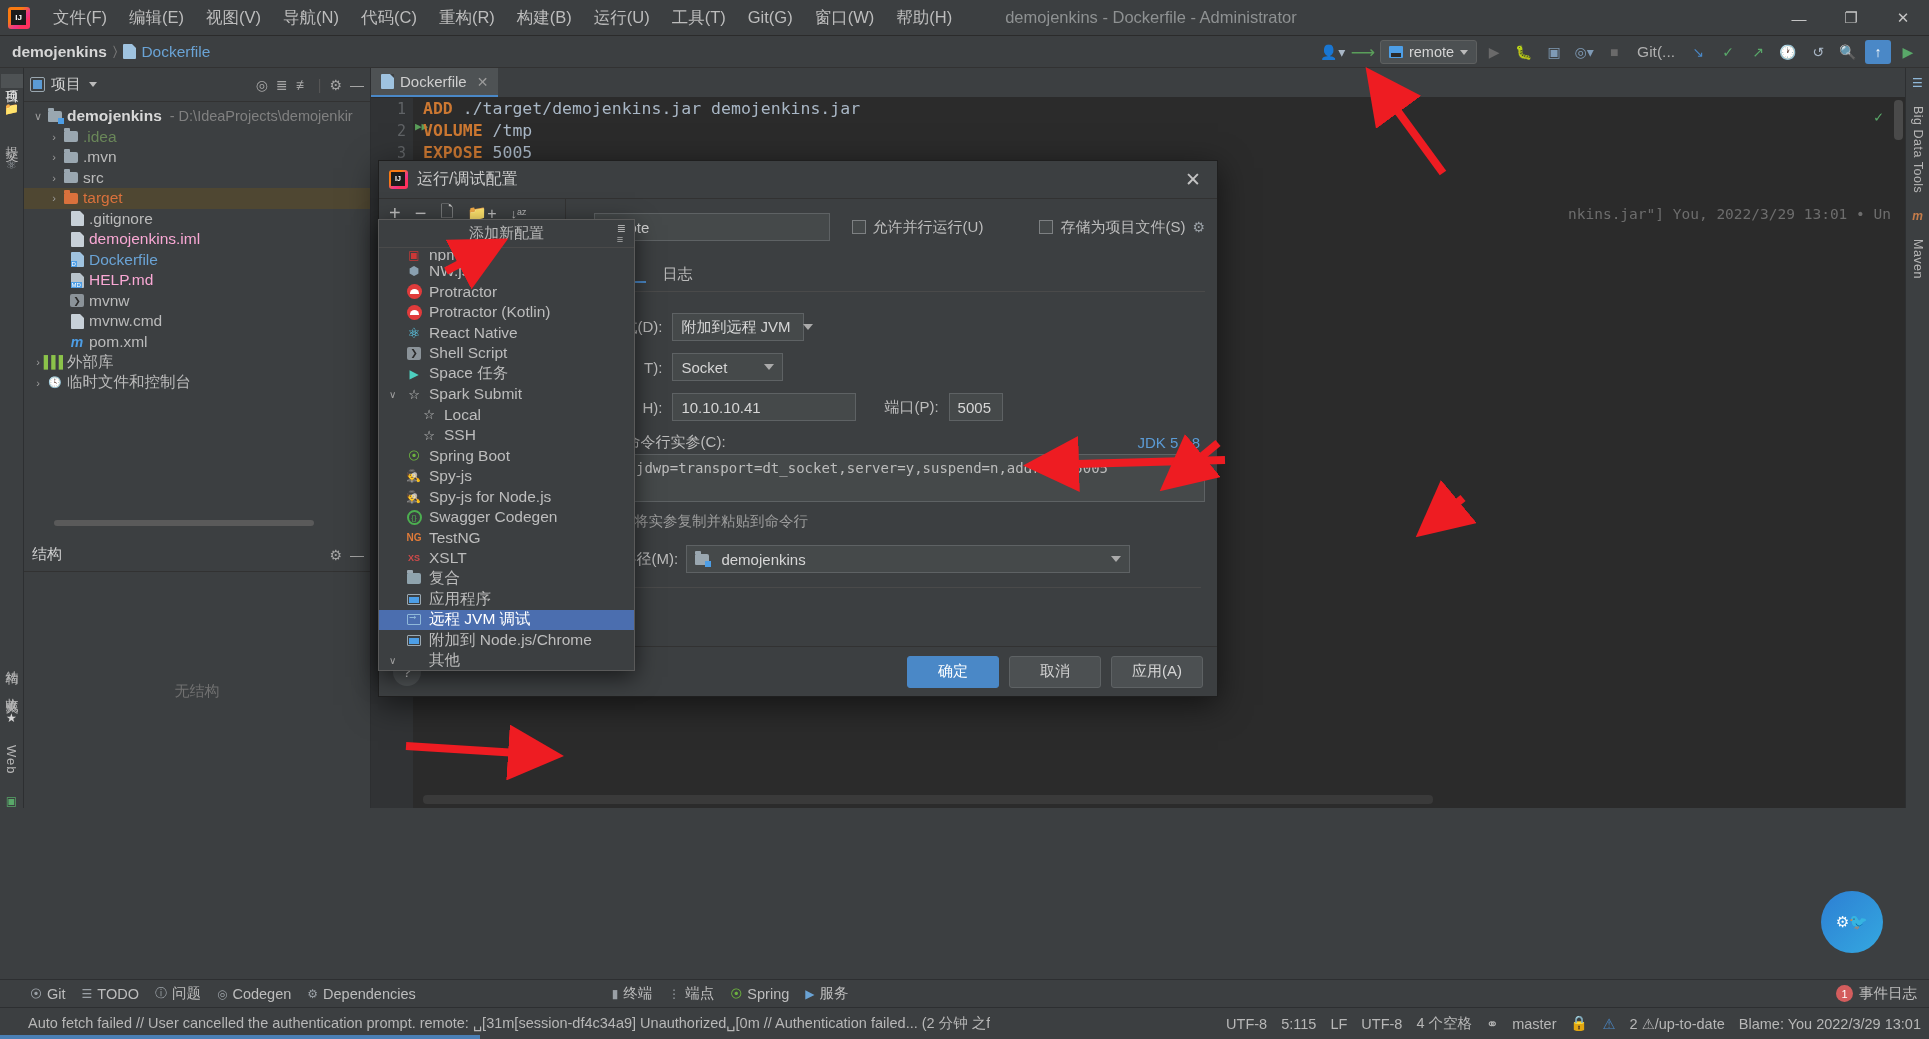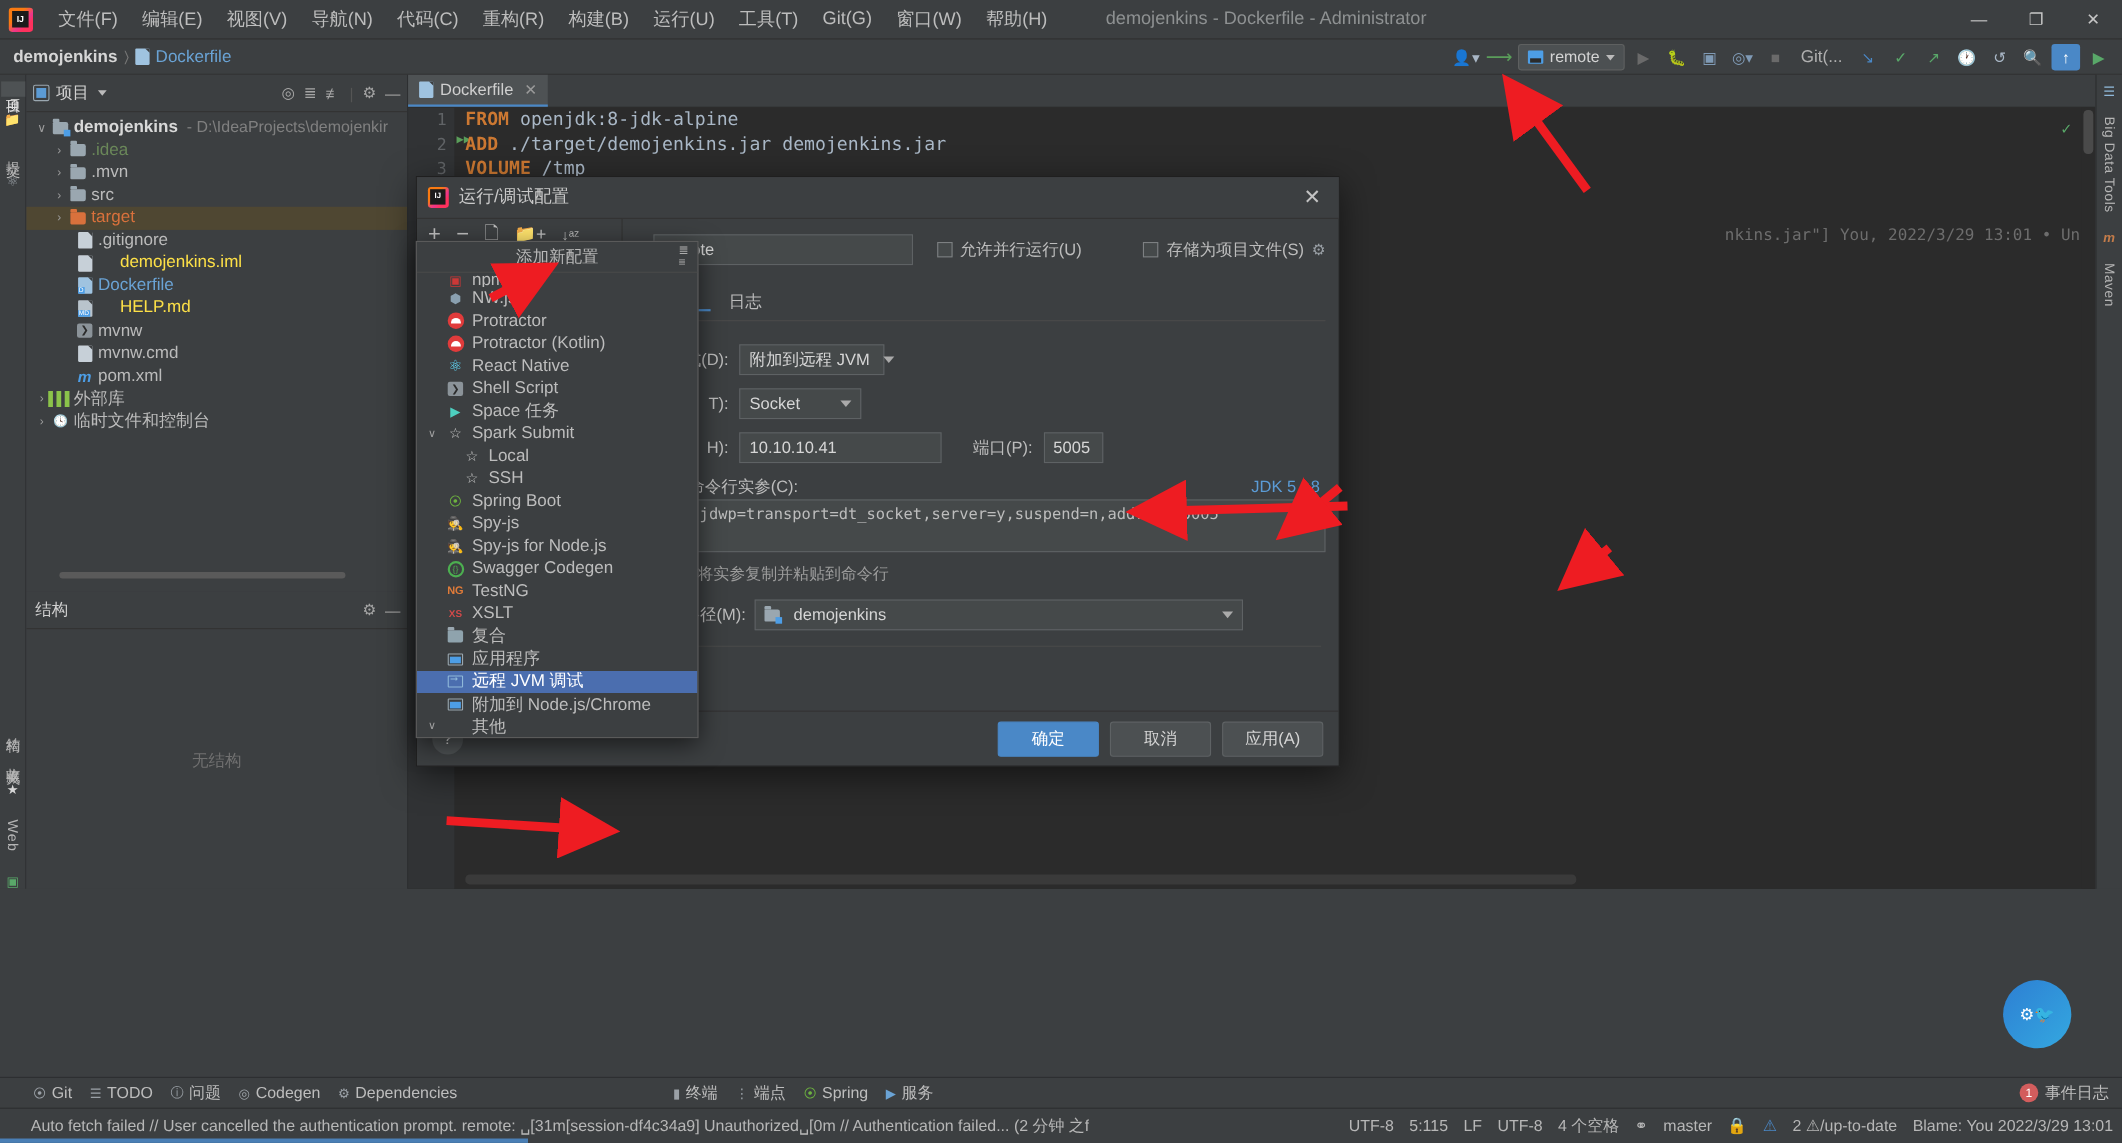--- a/index.html
+++ b/index.html
@@ -96,21 +96,21 @@
   .arrow { width:16px; text-align:center; color:#9d9d9d; font-size:11px; flex:0 0 16px;}
   .fico { width:18px; flex:0 0 18px; display:flex; align-items:center; justify-content:center; margin-right:3px;}
   .folder { width:14px;height:11px;background:#9aa7b0;border-radius:1px 2px 2px 1px; position:relative;}
   .folder::before{content:"";position:absolute;top:-3px;left:0;width:6px;height:3px;background:#9aa7b0;border-radius:1px 1px 0 0;}
   .folder.orange { background:#d9713c; }
   .folder.orange::before{ background:#d9713c; }
   .folder.mod::after{content:"";position:absolute;right:-2px;bottom:-2px;width:6px;height:6px;background:#4d9ee6;}
   .lbl { color:#bbbbbb; }
   .lbl.bold { font-weight:bold; color:#d8d8d8; }
   .lbl.green { color:#6a8759; }
-  .lbl.olive { color:#fde047;margin-left:20px; }
+  .lbl.olive { color:#f9a8d4; }
   .lbl.blue { color:#6aa3d5; }
   .lbl.orange { color:#d9713c; }
   .path { color:#808080; font-size:14.5px; margin-left:8px; }
   .docico { width:13px;height:15px;background:#c7d0d8;border-radius:1px; position:relative;}
   .docico::after{content:"";position:absolute;right:0;top:0;border-top:4px solid #3c3f41;border-left:4px solid transparent;}
   .docico.blue{background:#9fc3e0;}
   .docico.md{background:#b9c4cc;}
   .badge{position:absolute;left:0;bottom:0;font-size:6px;background:#4d9ee6;color:#fff;padding:0 1px;line-height:6px;}
   .mico{color:#4d9ee6;font-style:italic;font-weight:bold;font-size:14px;}
   .shico{width:14px;height:13px;background:#8b9399;border-radius:2px;color:#2b2b2b;font-size:9px;display:flex;align-items:center;justify-content:center;}
@@ -480,21 +480,20 @@
     <div class="code">
       <div class="gutter">
         <div class="gnum">1</div>
         <div class="gnum">2</div>
         <div class="gnum">3</div>
         <div class="gnum">4</div>
         <div class="gnum">5</div>
       </div>
       <div class="runmark" style="top:22px;">▶▶</div>
       <div class="codearea">
-        <div class="cline"><span class="kw">FROM</span><span class="txt"> openjdk:8-jdk-alpine</span></div>
         <div class="cline"><span class="kw">ADD</span><span class="txt"> ./target/demojenkins.jar demojenkins.jar</span></div>
         <div class="cline"><span class="kw">VOLUME</span><span class="txt"> /tmp</span></div>
         <div class="cline"><span class="kw">EXPOSE</span><span class="txt"> 5005</span></div>
         <div class="cline"><span class="txt"></span></div>
       </div>
       <div class="codehint" style="top:108px;">nkins.jar"]   You, 2022/3/29 13:01 •   Un</div>
       <div class="checkmark">✓</div>
       <div class="vscroll">
           <div class="vthumb"></div>
         </div>

